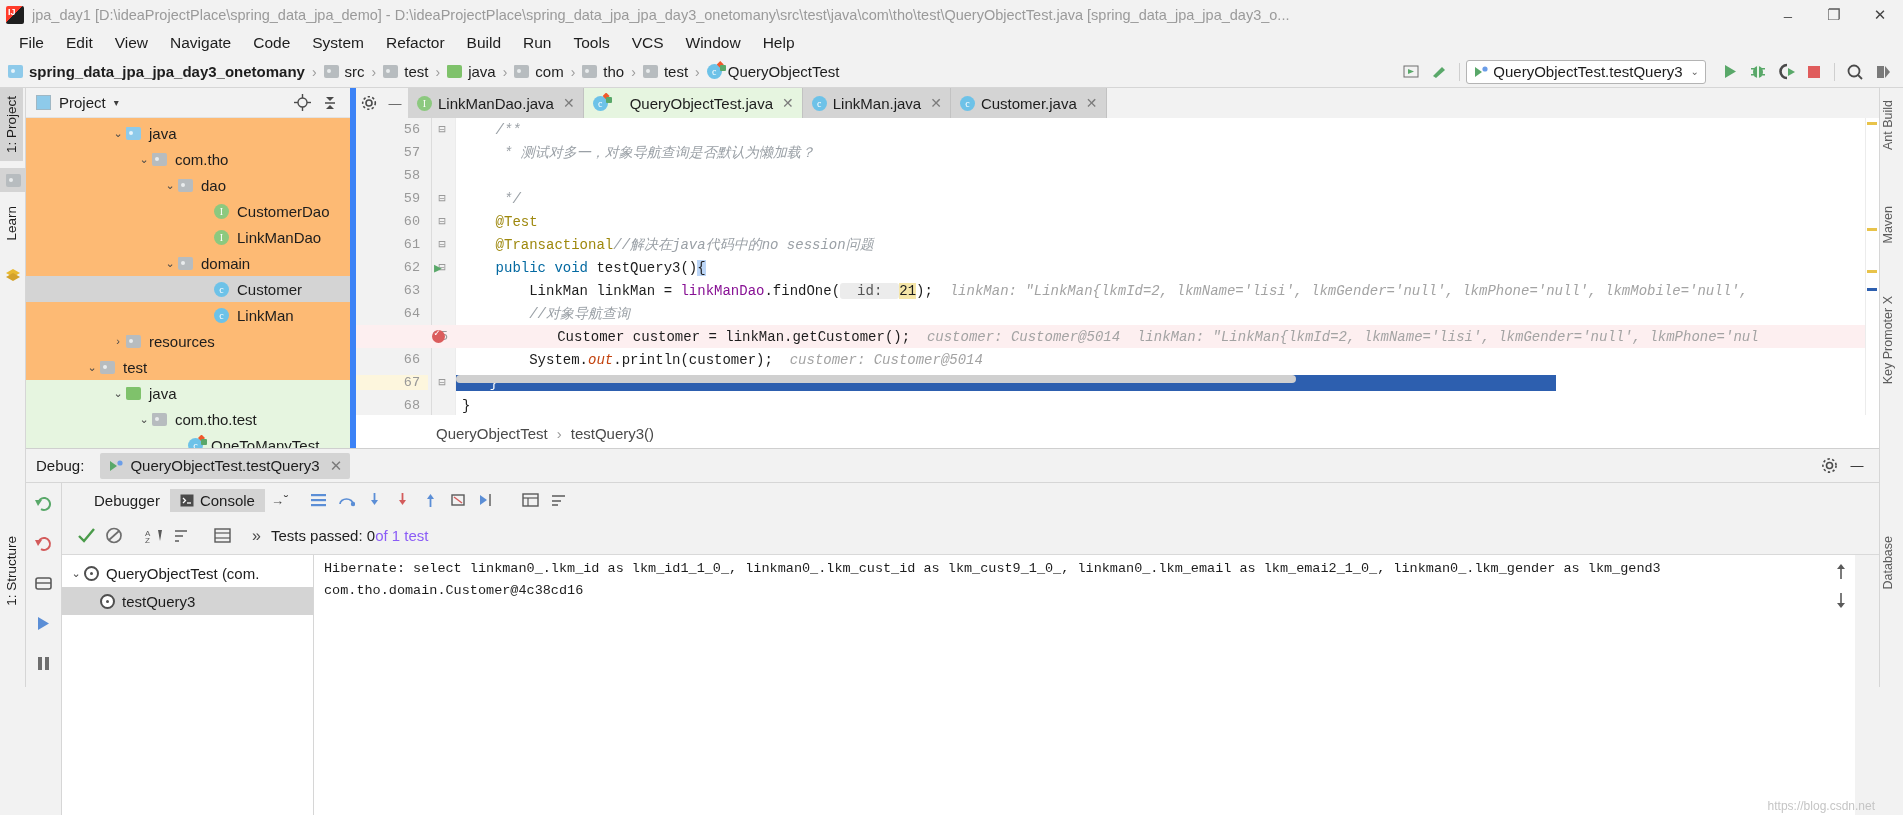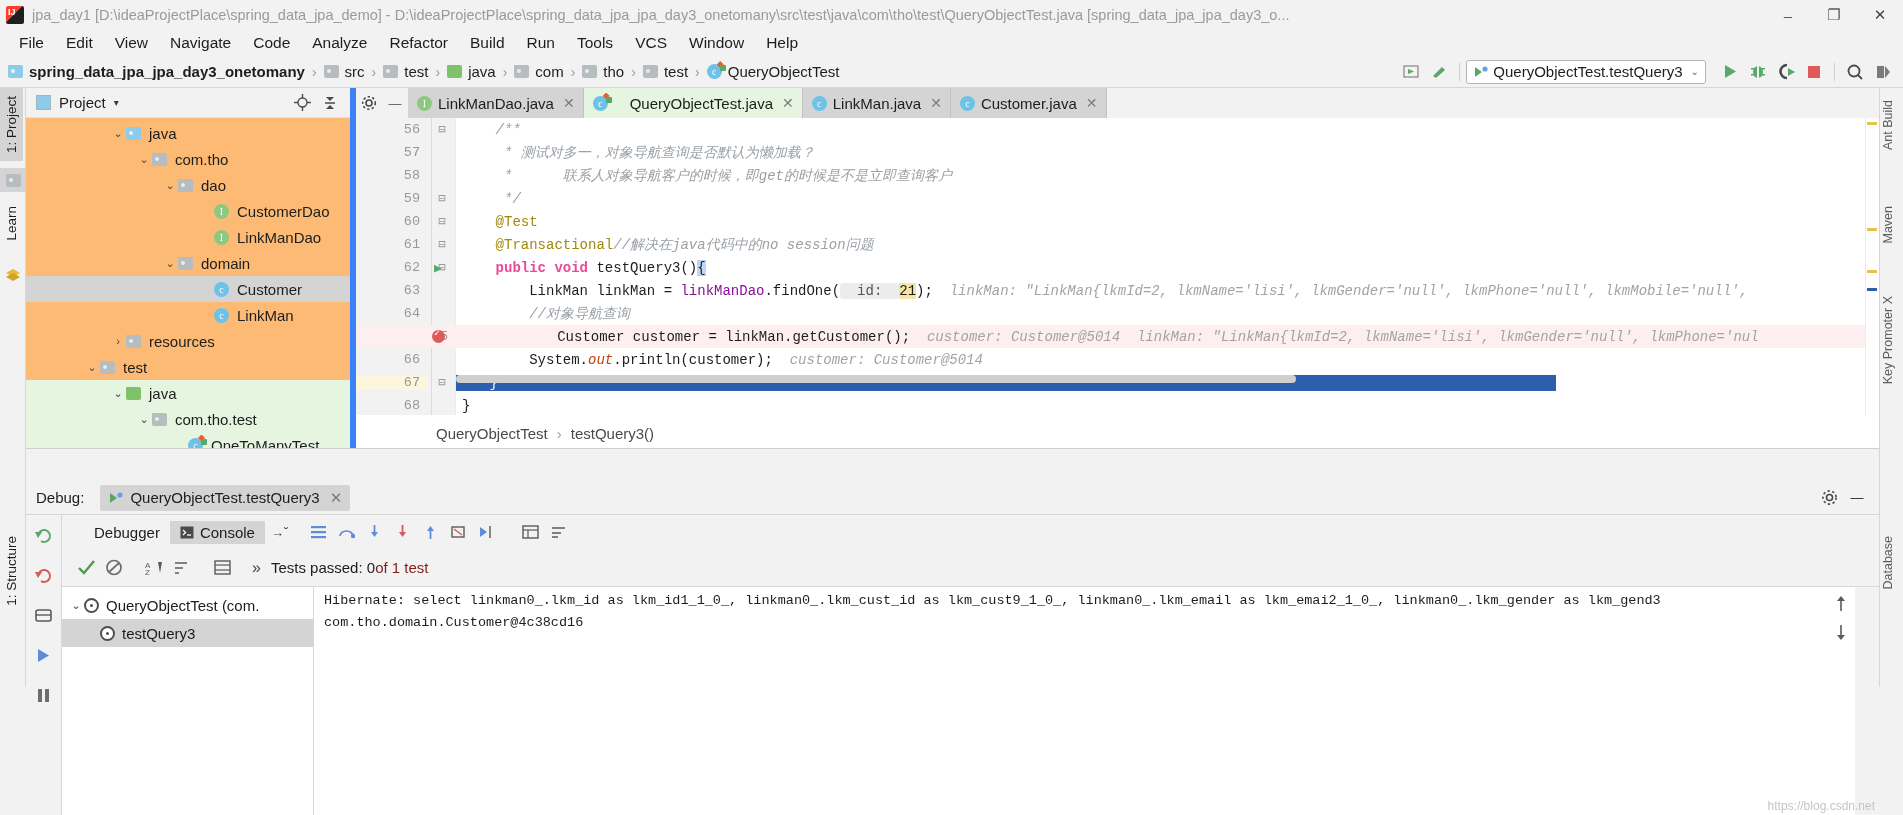--- a/index.html
+++ b/index.html
@@ -164,21 +164,21 @@
   }
   .cl { position:relative; height: 23px; display:flex; align-items:center; white-space: pre; }
   .cl .lnum {
     width: 72px; text-align: right; padding-right: 8px; color: #999; flex:none;
     font-family:"Liberation Mono",monospace; font-size:13.5px;
   }
   .cl .fold { width: 28px; text-align:center; color:#9a9a9a; flex:none; font-size:12px; }
   .cl .src { padding-left: 6px; flex: 1; overflow: hidden; }
   .cl.hl-num .lnum { background:#fdf6dd; }
   .cl.err { background: #fdeff0; padding-left: 28px; }
-  .kw { color: #ec4899; font-weight: bold; }
+  .kw { color: #0369a1; font-weight: normal; }
   .ann { color: #9e880d; }
   .cmt { color: #9aa0a6; font-style: italic; }
   .hint { color: #a3a3a3; font-style: italic; }
   .fld { color: #871094; }
   .stat { color: #c2410c; font-style: italic; }
   .param-hint {
     background:#ececec; border-radius:3px; padding: 0 17px; color:#555; font-style:normal;
   }
   .num-hl { background: #f5e6a8; }
   .sel-block { background: #2d5faf; color: #fff; }
@@ -210,21 +210,20 @@
   .rail-mark { position:absolute; right:2px; width:10px; height:3px; }
 
   
   .debug-panel {
     position: absolute; left: 26px; top: 448px; width: 1853px; height: 367px; background:#f2f2f2;
     border-top: 1px solid #cfcfcf;
   }
   .debug-head {
     height: 34px; display:flex; align-items:center; padding-left: 10px;
     border-bottom: 1px solid #d6d6d6;
-    margin-top: 32px;
   }
   .debug-head .dlabel { font-size: 15px; margin-right: 16px; }
   .debug-tab {
     display:flex; align-items:center; background:#d4d4d4; padding: 4px 8px 4px 8px;
     font-size:15px; border-radius:2px;
   }
   .debug-head .right { margin-left:auto; display:flex; align-items:center; padding-right:8px;}
   .debug-body { position:relative; height: 333px; }
   .dbg-left-rail {
     position:absolute; left:0; top:0; width:36px; height:333px; background:#f2f2f2;
@@ -237,21 +236,21 @@
   }
   .dbg-tab { font-size:15px; padding: 3px 10px; }
   .dbg-tab.active { background:#d4d4d4; display:flex;align-items:center;}
   .dbg-toolicons { display:flex; align-items:center; margin-left: 16px; }
 
   .tests-bar {
     position:absolute; left:36px; top:34px; width:1817px; height:38px;
     display:flex; align-items:center; padding-left: 10px; border-bottom:1px solid #d9d9d9;
   }
   .tests-bar .tx { font-size: 15px; margin-left: 10px; }
-  .tests-bar .grey { color:#7f1d1d; }
+  .tests-bar .grey { color:#8b5cf6; }
 
   .test-tree {
     position:absolute; left:36px; top:72px; width: 252px; height: 261px; background:#fff;
     border-right:1px solid #d6d6d6; font-size:15px; padding-top:4px;
   }
   .test-row { display:flex; align-items:center; height:28px; padding-left:6px; white-space:nowrap;}
   .test-row.sel { background:#d4d4d4; }
   .ic-testcls {
     width:15px;height:15px;border-radius:50%;border:2px solid #4f4f4f;margin-right:7px;flex:none;
     position:relative; background:#fff;
@@ -292,21 +291,21 @@
       <div class="win-btn close">✕</div>
     </div>
   </div>
 
   <div class="menubar">
     <div class="menu-item">File</div>
     <div class="menu-item">Edit</div>
     <div class="menu-item">View</div>
     <div class="menu-item">Navigate</div>
     <div class="menu-item">Code</div>
-    <div class="menu-item">Analyze</div>
+    <div class="menu-item">System</div>
     <div class="menu-item">Refactor</div>
     <div class="menu-item">Build</div>
     <div class="menu-item">Run</div>
     <div class="menu-item">Tools</div>
     <div class="menu-item">VCS</div>
     <div class="menu-item">Window</div>
     <div class="menu-item">Help</div>
   </div>
 
   <div class="navbar">
@@ -588,21 +587,20 @@
 
         <div class="cl">
           <span class="lnum">57</span>
           <span class="fold"></span>
           <span class="src cmt">     * 测试对多一，对象导航查询是否默认为懒加载？</span>
         </div>
 
         <div class="cl">
           <span class="lnum">58</span>
           <span class="fold"></span>
-          <span class="src cmt">     *      联系人对象导航客户的时候，即get的时候是不是立即查询客户</span>
         </div>
 
         <div class="cl">
           <span class="lnum">59</span>
           <span class="fold">⊟</span>
           <span class="src cmt">     */</span>
         </div>
 
         <div class="cl">
           <span class="lnum">60</span>

